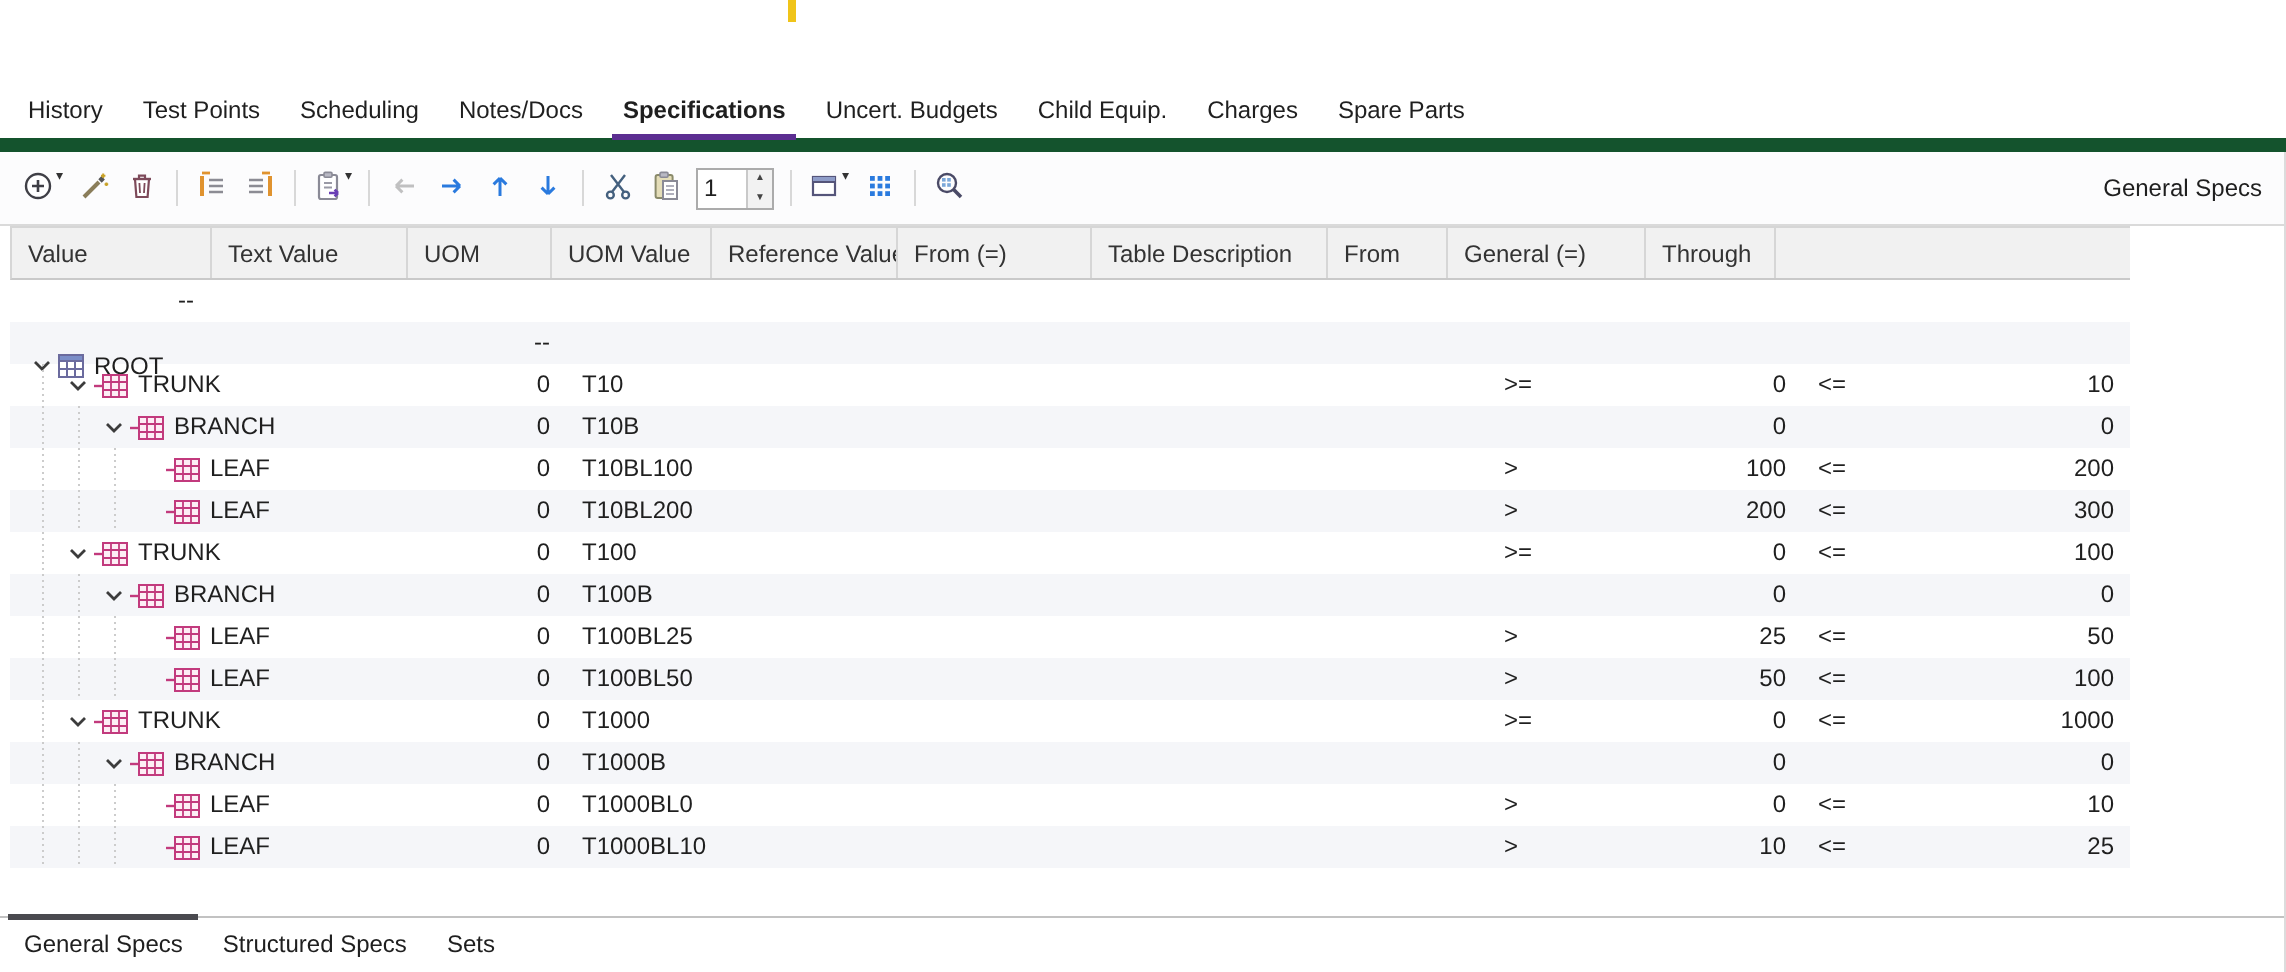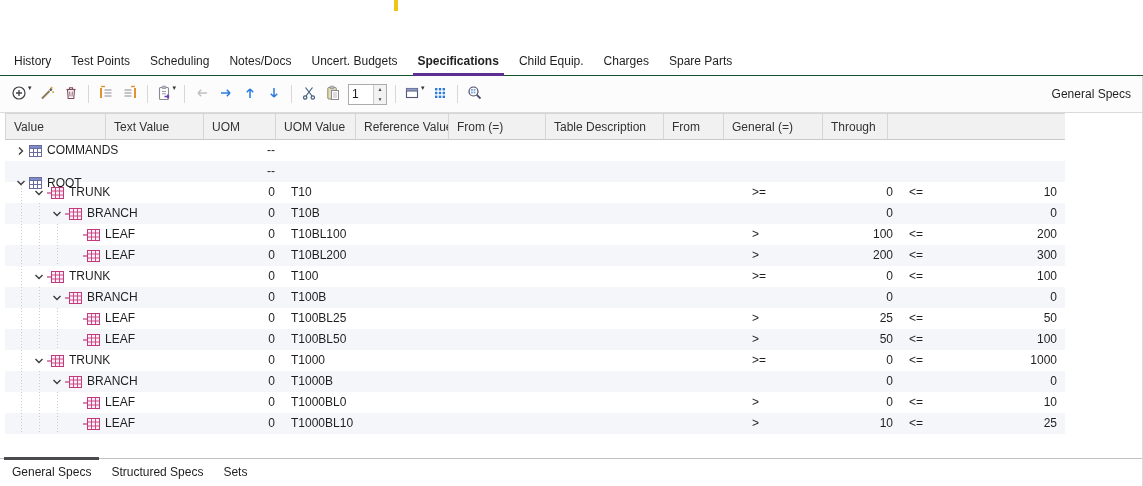--- a/index.html
+++ b/index.html
@@ -8,22 +8,22 @@
     width:1143px; height:486px; position:relative; overflow:hidden;
     background:#ffffff; color:#1f1f1f;
     font-family:"Liberation Sans", sans-serif; font-size:12px;
   }
   .caret-mark { position:absolute; top:0; width:4px; height:11px; background:var(--marker,#f0c419); }
   .right-edge { position:absolute; top:76px; bottom:0; right:0; width:1px; background:#dcdcdc; }
 
   
   .top-strip { height:50px; }
   .tabbar {
-    display:flex; align-items:center; height:26px;
-    padding:0 4px; border-bottom:1px solid #14532d;
+    display:flex; align-items:flex-end; height:26px;
+    padding:0 4px; border-bottom:7px solid #14532d;
   }
   .tab { padding:4px 10px 7px; white-space:nowrap; position:relative; cursor:default; }
   .tab.selected { font-weight:bold; }
   .tab.selected::after {
     content:""; position:absolute; left:5px; right:5px; bottom:-1px; height:3px;
     background:var(--accent,#5c2e91);
   }
 
   
   .toolbar {
@@ -89,22 +89,22 @@
 
 <div class="top-strip">
   <div class="caret-mark" style="left:394px"></div>
 </div>
 
 <div class="tabbar">
     <div class="tab">History</div>
     <div class="tab">Test Points</div>
     <div class="tab">Scheduling</div>
     <div class="tab">Notes/Docs</div>
+    <div class="tab selected">Specifications</div>
     <div class="tab">Uncert. Budgets</div>
-    <div class="tab selected">Specifications</div>
     <div class="tab">Child Equip.</div>
     <div class="tab">Charges</div>
     <div class="tab">Spare Parts</div>
   </div>
 
 <div class="toolbar">
   <div class="tb-buttons">
       <button class="tbtn">
         <span><svg width="16" height="16" viewBox="0 0 16 16">
             <circle cx="8" cy="8" r="6" fill="#fff" stroke="#3f3f46" stroke-width="1.2"></circle>
@@ -246,35 +246,20 @@
       <div class="g-hcell" style="width: 80px; flex: 0 0 80px;">UOM Value</div>
       <div class="g-hcell" style="width: 93px; flex: 0 0 93px;">Reference Value</div>
       <div class="g-hcell" style="width: 97px; flex: 0 0 97px;">From (=)</div>
       <div class="g-hcell" style="width: 118px; flex: 0 0 118px;">Table Description</div>
       <div class="g-hcell" style="width: 60px; flex: 0 0 60px;">From</div>
       <div class="g-hcell" style="width: 99px; flex: 0 0 99px;">General (=)</div>
       <div class="g-hcell" style="width: 65px; flex: 0 0 65px;">Through</div>
     </div>
   <div class="g-body">
       <div class="g-row">
-        <div class="g-cell spec-cell" style="width: 178px; flex: 0 0 178px;">
-          <span class="expander">
-            <svg width="12" height="12" viewBox="0 0 12 12">
-              <path d="M4 2.5 7.5 6 4 9.5" fill="none" stroke="#3c3c3c" stroke-width="1.4"></path>
-            </svg>
-          </span>
-          <span class="node-icon">
-            <svg width="13" height="12" viewBox="0 0 13 12">
-              <rect x=".5" y=".5" width="12" height="11" fill="#fff" stroke="#6b6b9e"></rect>
-              <rect x=".5" y=".5" width="12" height="3" fill="#7b8ec8" stroke="#6b6b9e"></rect>
-              <path d="M4.5 3.5v8M8.5 3.5v8M.5 7.5h12" stroke="#6b6b9e" fill="none"></path>
-            </svg>
-          </span>
-          <span class="node-label">COMMANDS</span>
-        </div>
         <div class="g-cell al-right" style="width: 100px; flex: 0 0 100px;">--</div>
         <div class="g-cell" style="width: 98px; flex: 0 0 98px;"></div>
         <div class="g-cell" style="width: 72px; flex: 0 0 72px;"></div>
         <div class="g-cell" style="width: 80px; flex: 0 0 80px;"></div>
         <div class="g-cell" style="width: 93px; flex: 0 0 93px;"></div>
         <div class="g-cell" style="width: 118px; flex: 0 0 118px;"></div>
         <div class="g-cell" style="width: 97px; flex: 0 0 97px;"></div>
         <div class="g-cell al-right" style="width: 60px; flex: 0 0 60px;"></div>
         <div class="g-cell" style="width: 99px; flex: 0 0 99px;"></div>
         <div class="g-cell al-right" style="width: 65px; flex: 0 0 65px;"></div>

